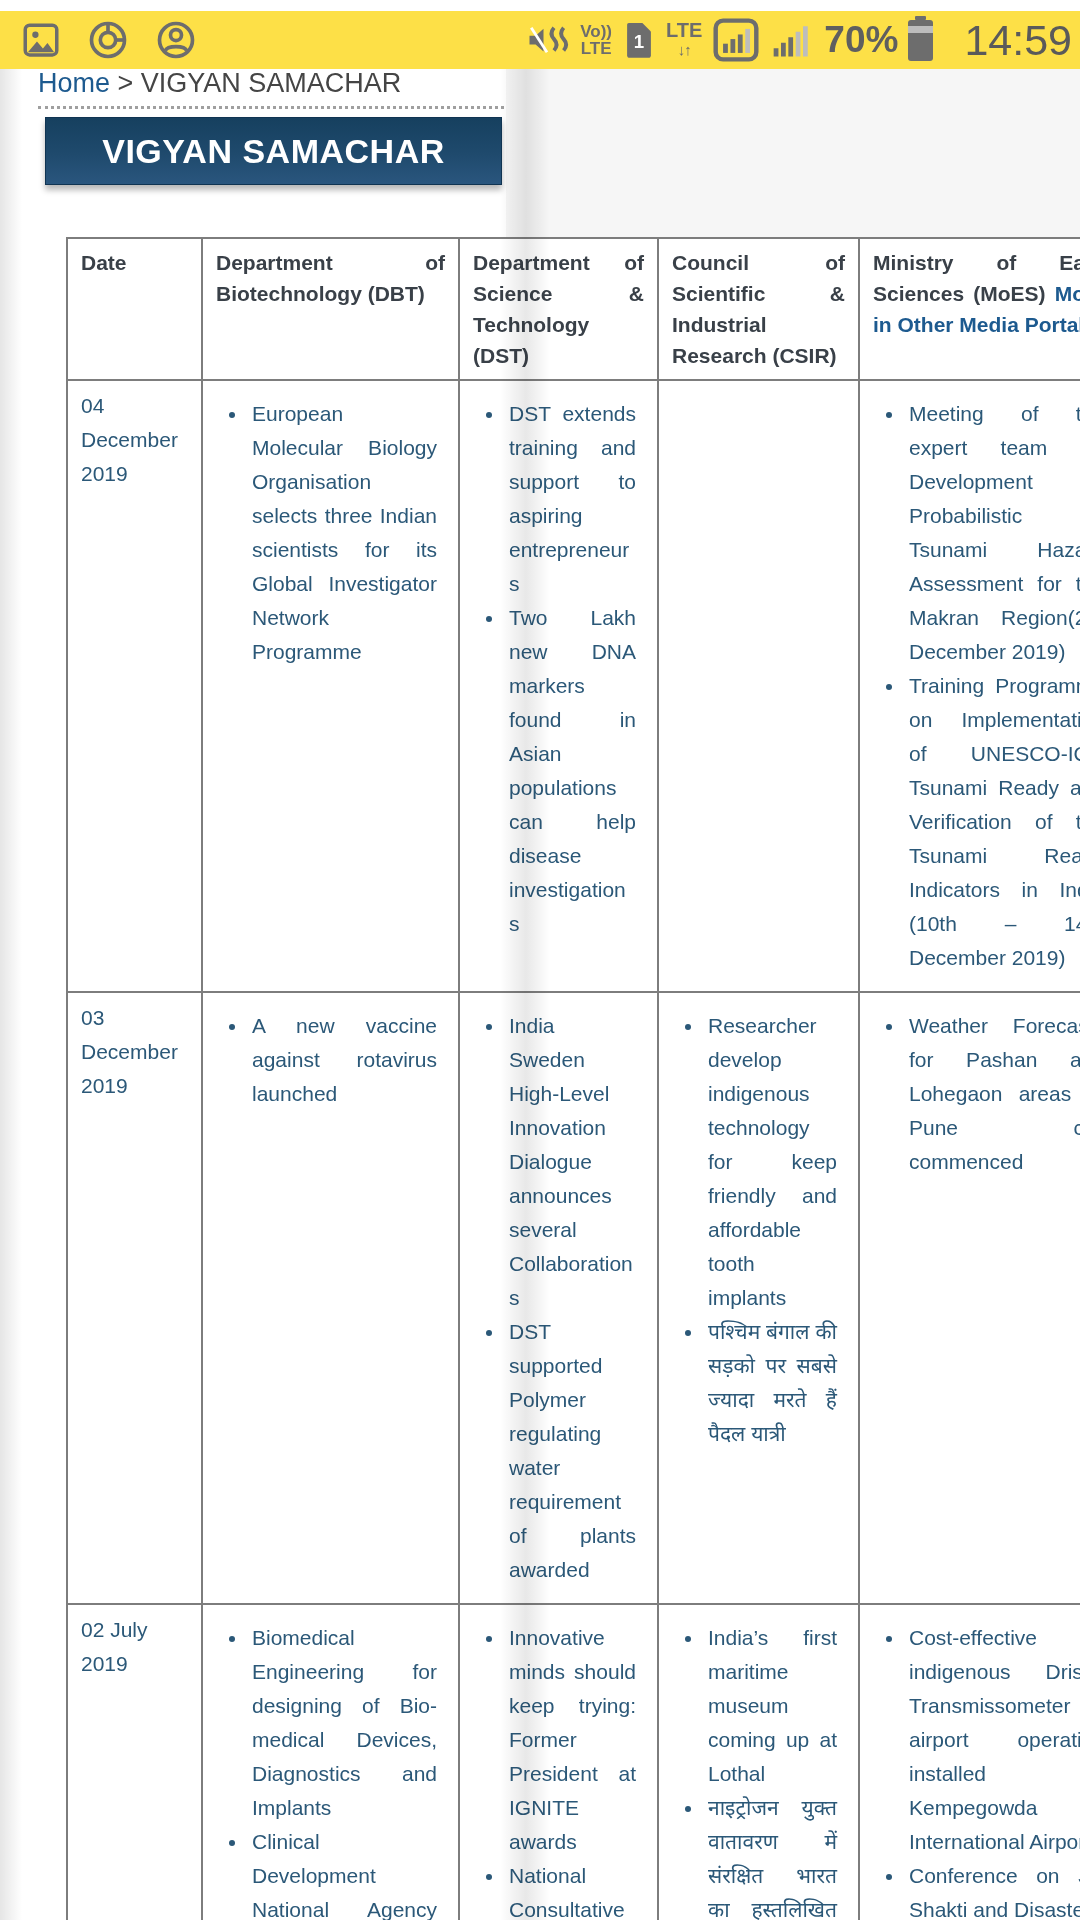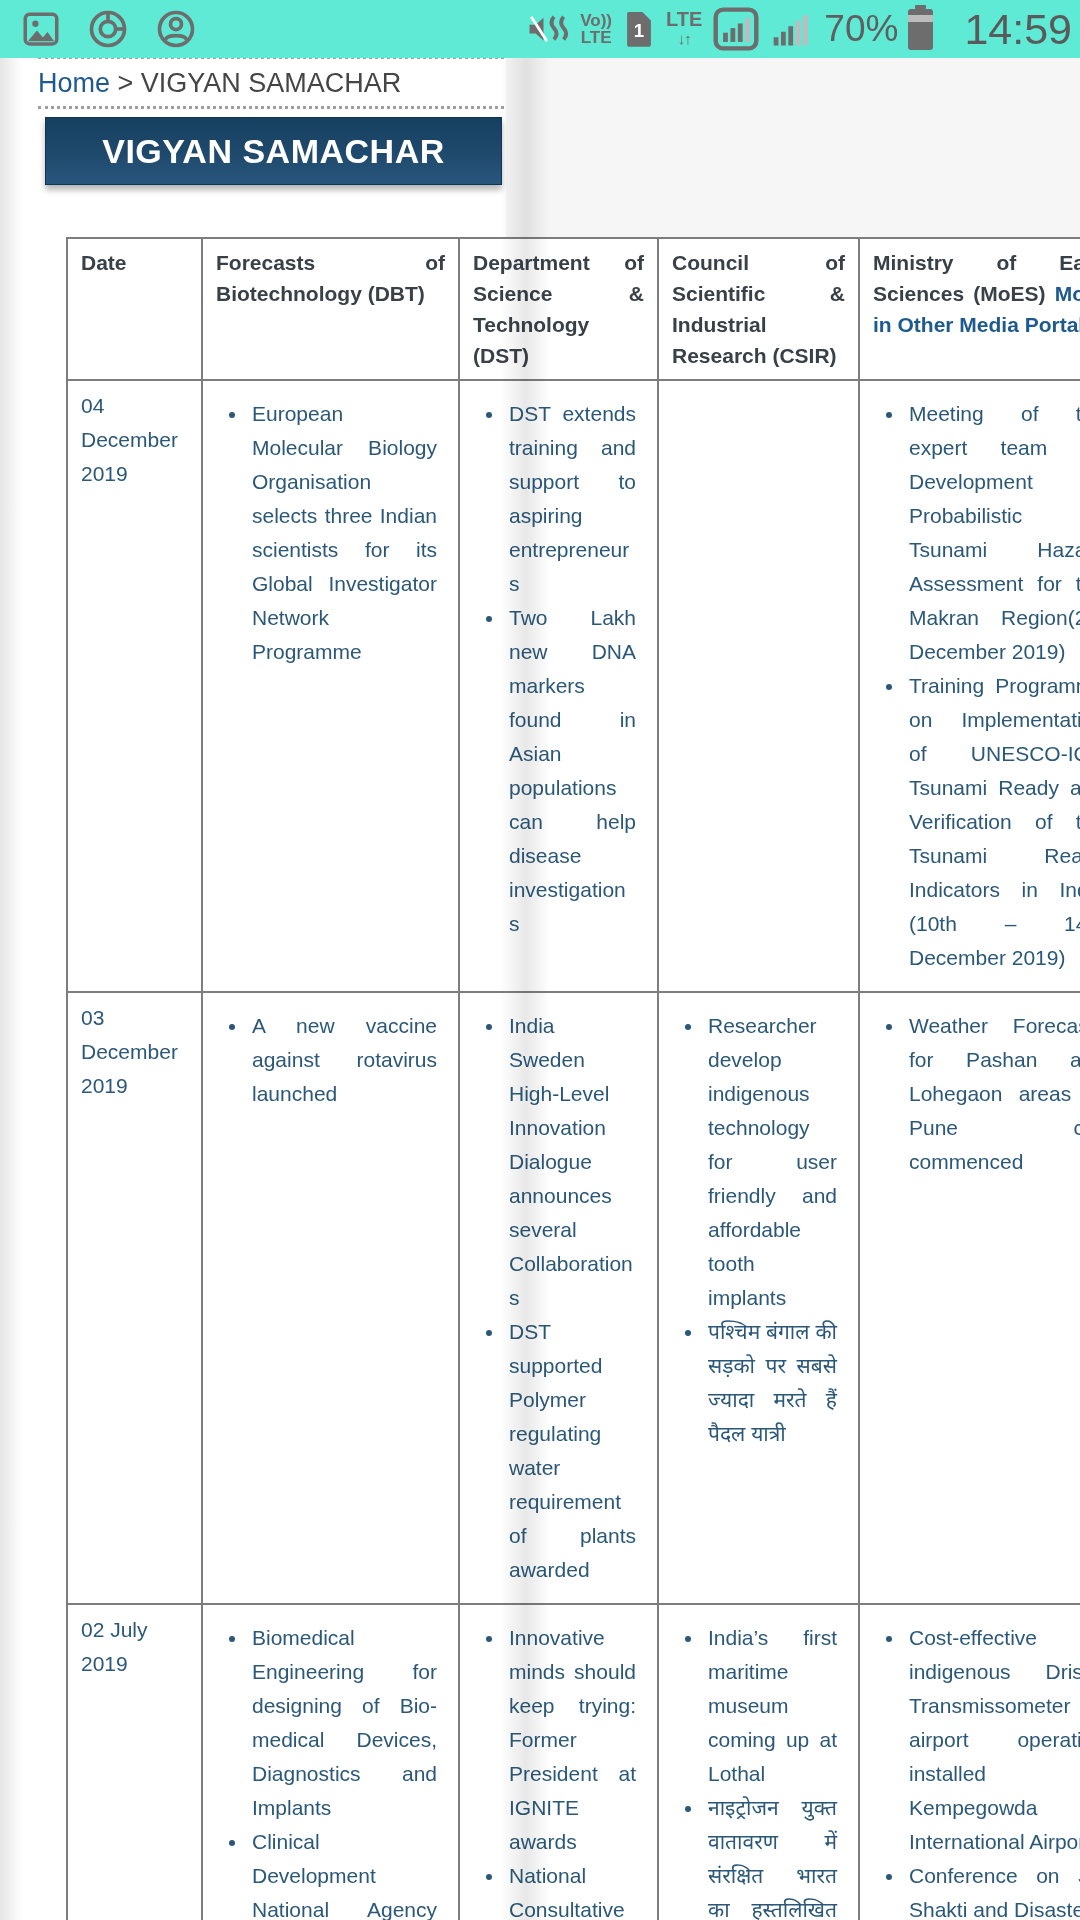--- a/index.html
+++ b/index.html
@@ -3,29 +3,29 @@
 <meta charset="utf-8">
 <style>
   html,body{margin:0;padding:0;}
   body{
     width:1080px;height:1920px;overflow:hidden;position:relative;
     background:#ffffff;
     font-family:"Liberation Sans","DejaVu Sans",sans-serif;
     -webkit-font-smoothing:antialiased;
   }
   
-  .statusbar{position:absolute;top:0;left:0;width:1080px;height:58px;background:#5eead4;z-index:20;}
+  .statusbar{position:absolute;top:11px;left:0;width:1080px;height:58px;background:#fde047;z-index:20;}
   .sb-left{position:absolute;left:20px;top:0;height:58px;display:flex;align-items:center;gap:24px;}
   .sb-right{position:absolute;right:8px;top:0;height:58px;display:flex;align-items:center;gap:10px;}
   .sb-ic{display:block;}
   .volte{display:flex;flex-direction:column;align-items:center;line-height:17px;color:#6d6d6d;font-weight:bold;font-size:17px;}
   .ltenet{display:flex;flex-direction:column;align-items:center;line-height:19px;color:#6d6d6d;font-weight:bold;}
   .ltenet .t{font-size:20px;}
   .ltenet .a{font-size:15px;letter-spacing:-1px;}
-  .pct{font-size:37px;color:#5f5f5f;}
+  .pct{font-size:37px;color:#5f5f5f;font-weight:bold;}
   .time{font-size:43px;color:#5a5a5a;margin-left:21px;}
   .battery{width:25px;height:41px;border-radius:3px;position:relative;
     background:linear-gradient(to top,#6d6d6d 68%,#bdbdbd 68%,#bdbdbd 86%,#6d6d6d 86%);}
   .battery::before{content:"";position:absolute;top:-4px;left:7px;width:11px;height:4px;background:#6d6d6d;border-radius:1px;}
   
   .bg-right{position:absolute;left:506px;top:58px;width:574px;height:179px;background:#f6f6f6;z-index:1;}
   .edge-left{position:absolute;left:0;top:58px;width:22px;height:1862px;z-index:6;pointer-events:none;
     background:linear-gradient(90deg,rgba(0,0,0,0.10),rgba(0,0,0,0));}
   .edge-band{position:absolute;left:500px;top:58px;width:50px;height:1862px;z-index:6;pointer-events:none;
     background:linear-gradient(90deg,rgba(0,0,0,0) 0%,rgba(0,0,0,0.09) 52%,rgba(0,0,0,0) 100%);}
@@ -129,21 +129,21 @@
     <colgroup>
       <col style="width:135px">
         <col style="width:257px">
         <col style="width:199px">
         <col style="width:201px">
         <col style="width:268px">
     </colgroup>
     <thead>
         <tr>
           <th><span>Date</span></th>
-          <th><span>Forecasts of Biotechnology (DBT)</span></th>
+          <th><span>Department of Biotechnology (DBT)</span></th>
           <th><span>Department of Science &amp; Technology (DST)</span></th>
           <th><span>Council of Scientific &amp; Industrial Research (CSIR)</span></th>
           <th><span>Ministry of Earth Sciences (MoES)</span> <a href="#" class="hlink">MoES in Other Media Portal</a></th>
         </tr>
       </thead>
     <tbody>
         <tr>
           <td class="date">04 December 2019</td>
           <td>
             <ul>
@@ -172,21 +172,21 @@
             </ul>
           </td>
           <td>
             <ul>
               <li>India Sweden High-Level Innovation Dialogue announces several Collaborations</li>
               <li>DST supported Polymer regulating water requirement of plants awarded</li>
             </ul>
           </td>
           <td>
             <ul>
-              <li>Researcher develop indigenous technology for user friendly and affordable tooth implants</li>
+              <li>Researcher develop indigenous technology for keep friendly and affordable tooth implants</li>
               <li>पश्चिम बंगाल की सड़को पर सबसे ज्यादा मरते हैं पैदल यात्री</li>
             </ul>
           </td>
           <td>
             <ul>
               <li>Weather Forecasts for Pashan and Lohegaon areas of Pune city commenced</li>
             </ul>
           </td>
         </tr>
         <tr>

